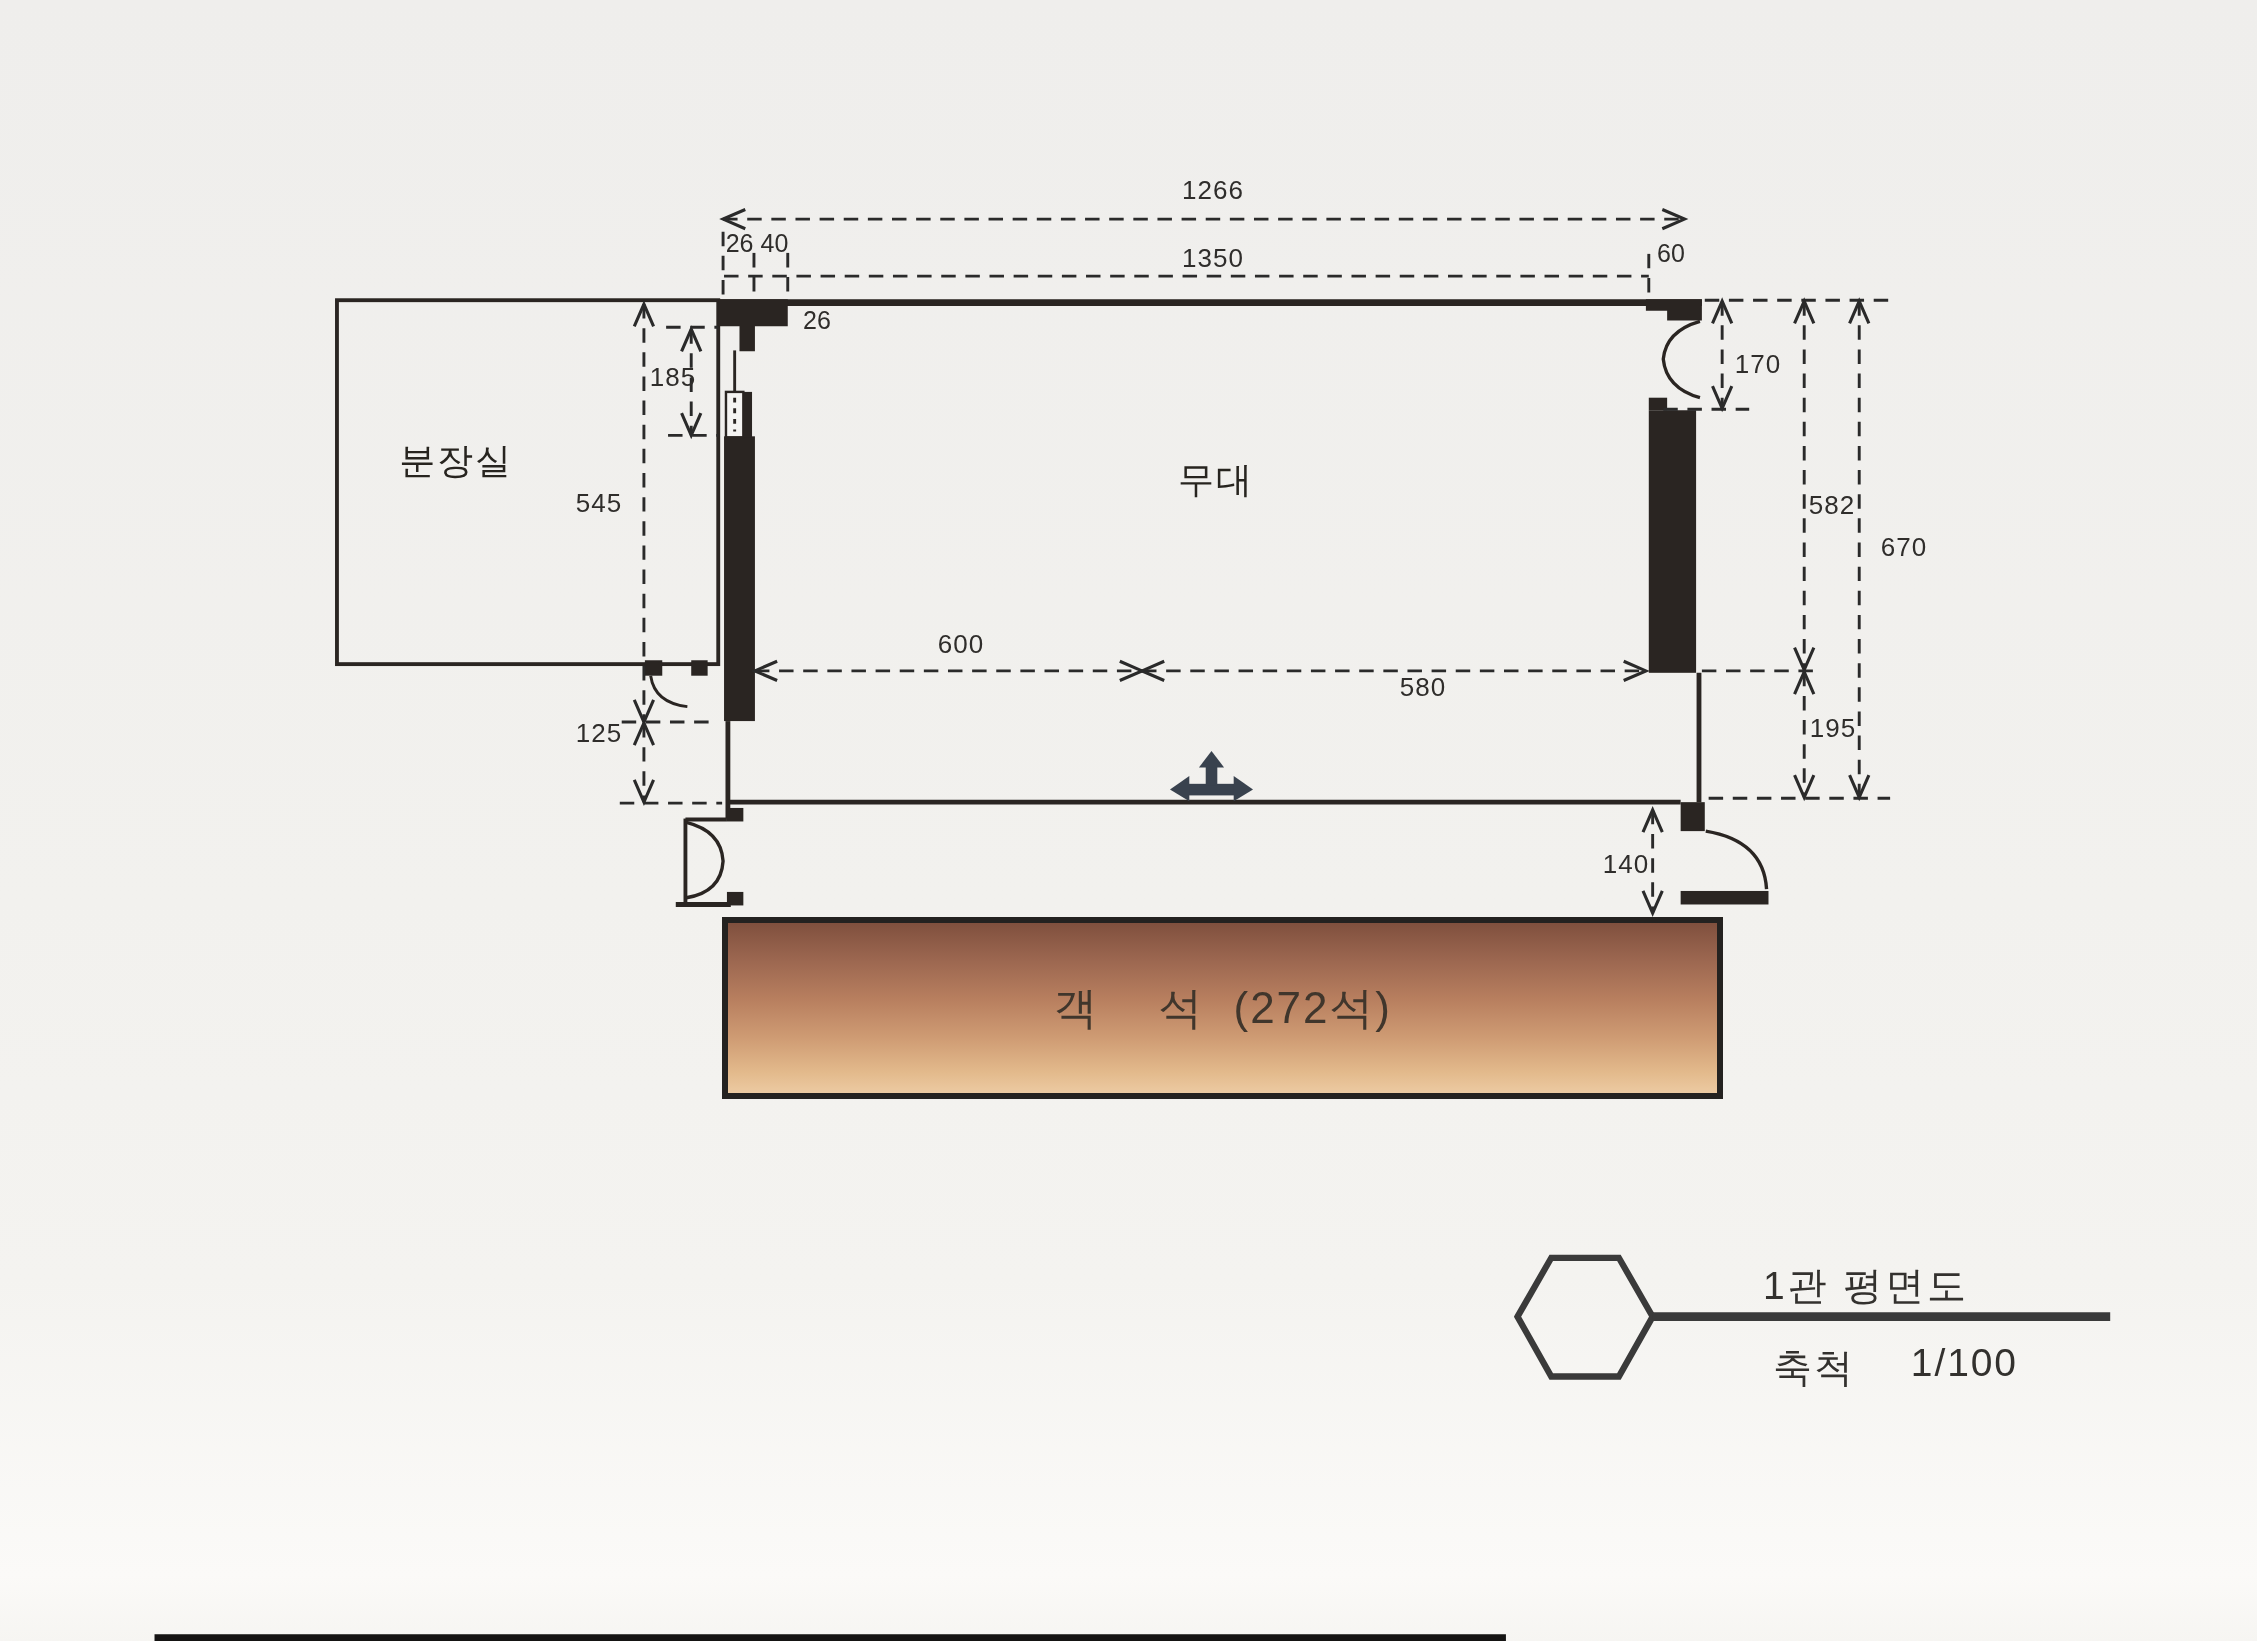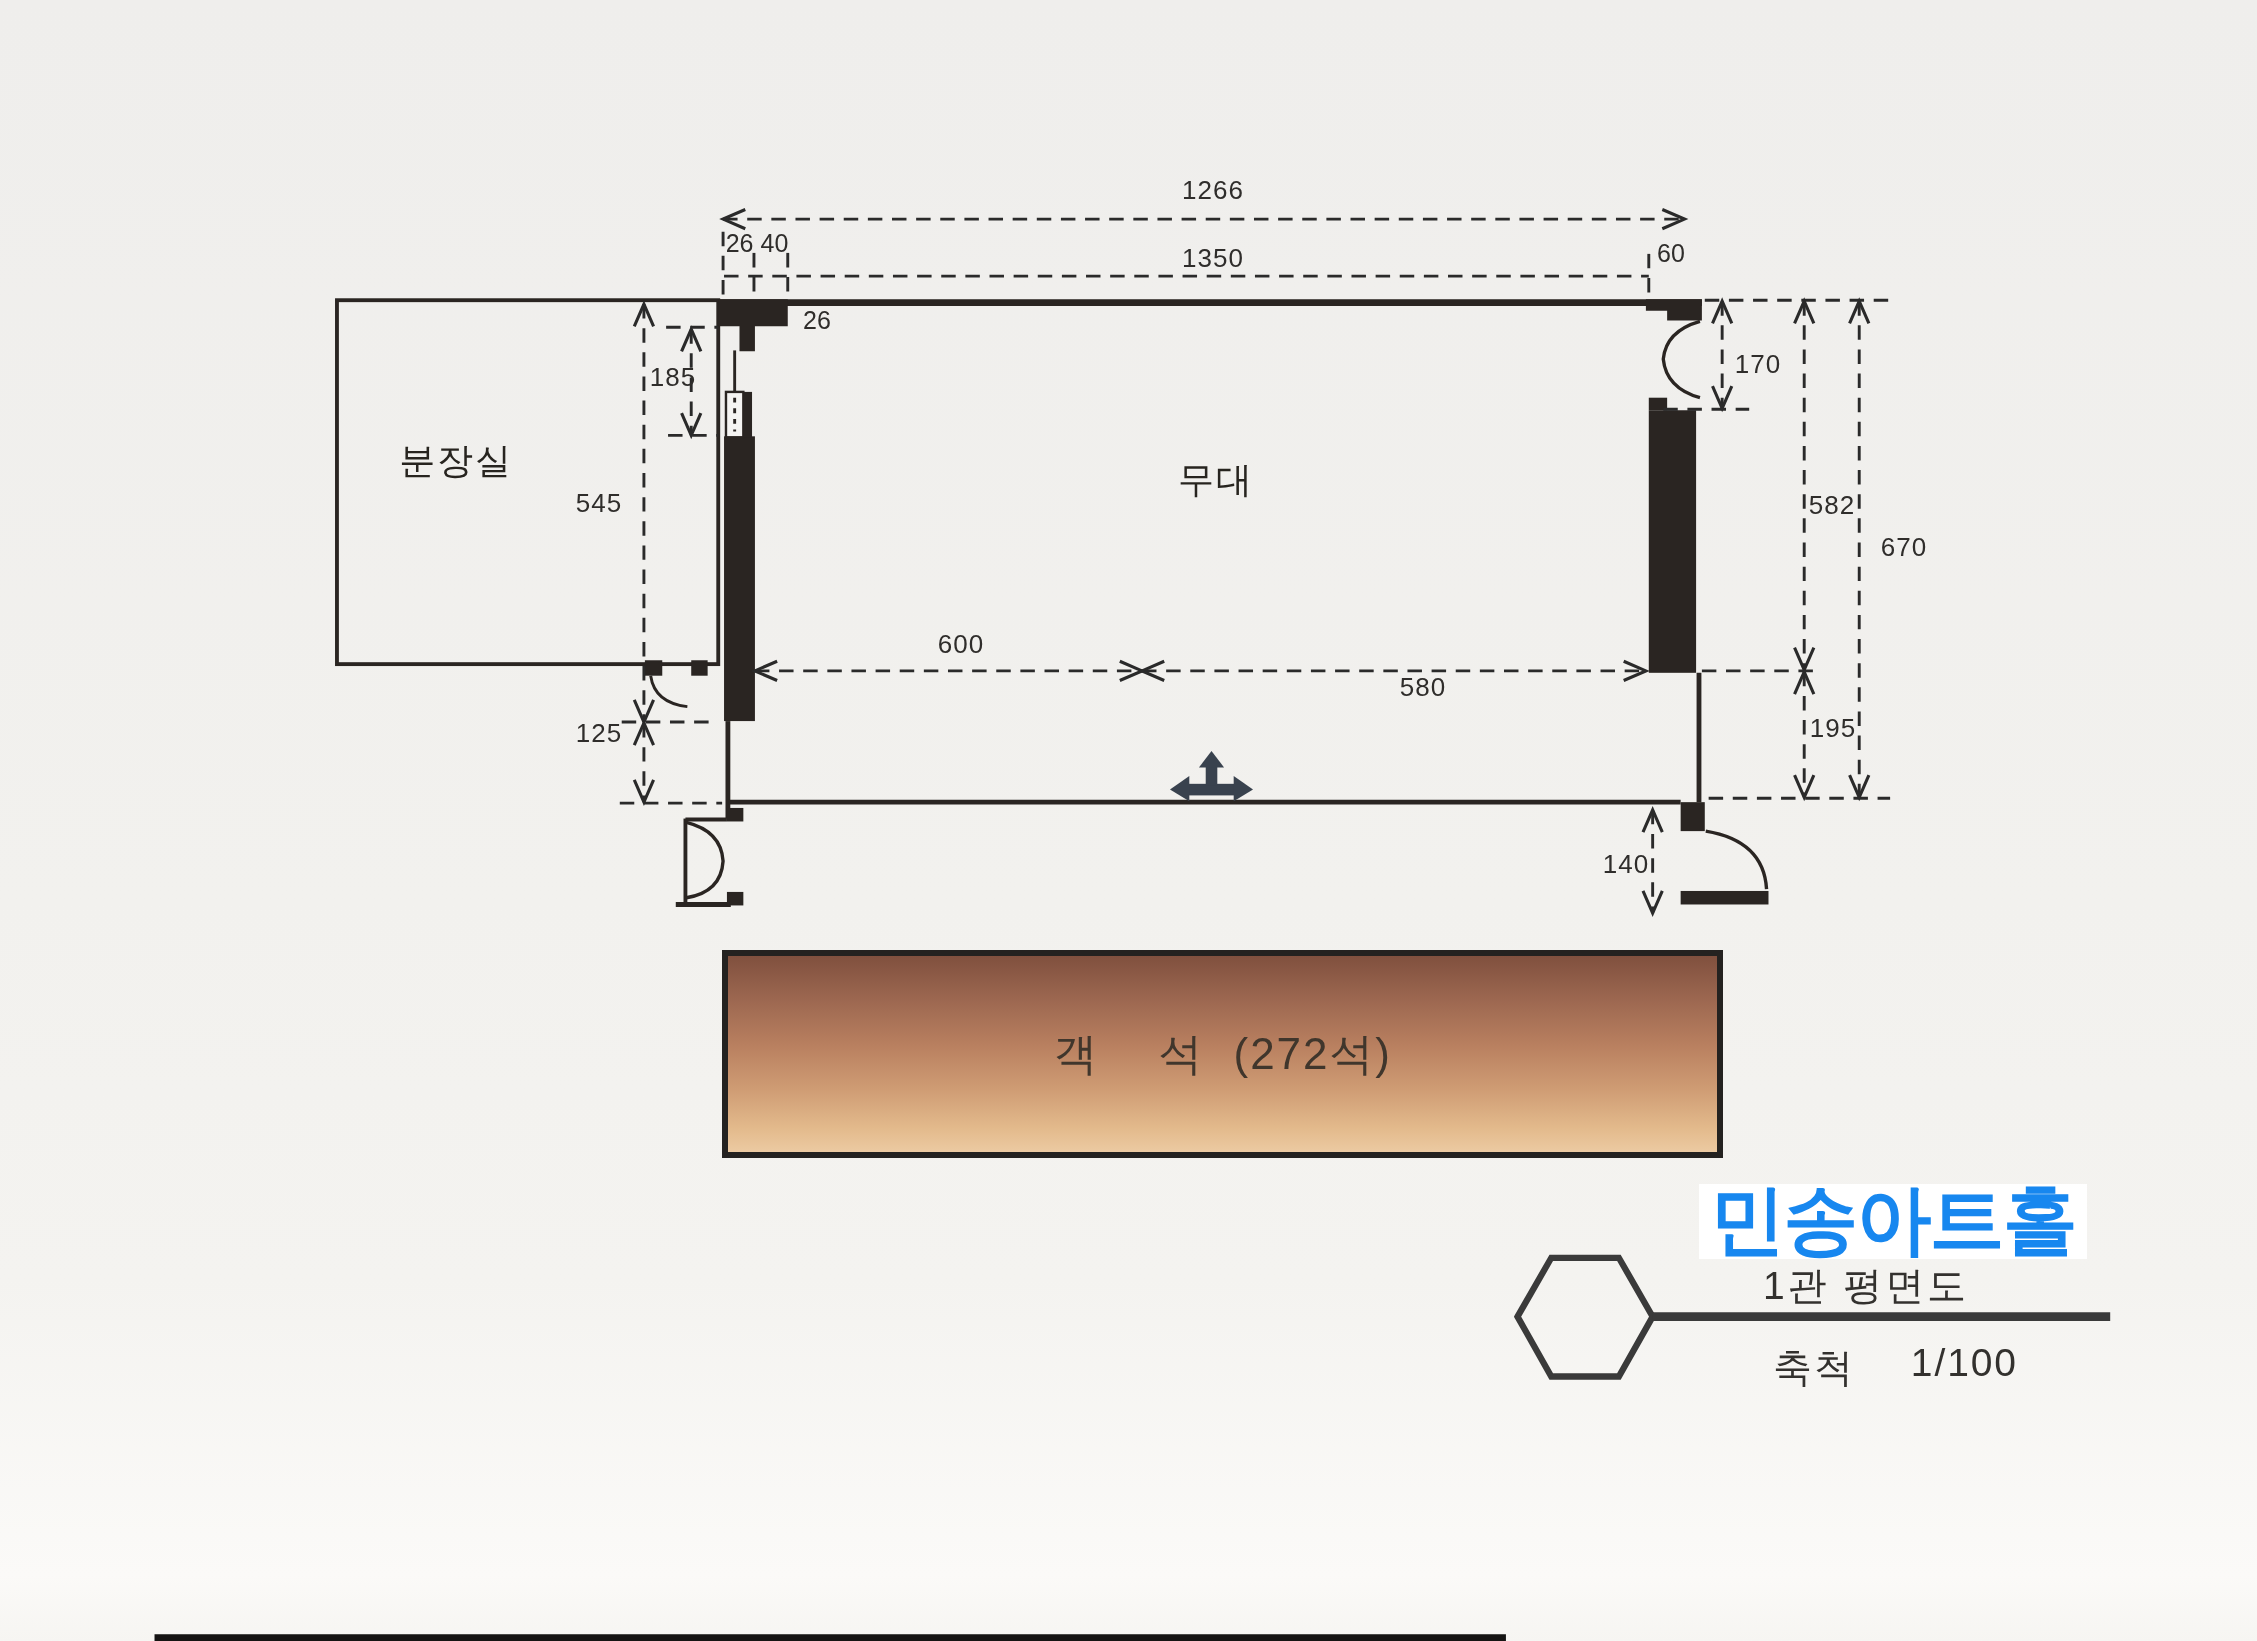--- a/index.html
+++ b/index.html
@@ -16,21 +16,21 @@
     position:absolute;
     transform:translate(-50%,-50%);
     white-space:pre;
     color:#2f2d2b;
     line-height:1;
   }
   .dim{font-size:26px;letter-spacing:1px;}
   .dim-s{font-size:25px;}
   .room{font-size:36px;letter-spacing:1.9px;color:#27241f;}
   .seating-area{
-    position:absolute;left:722px;top:950px;width:1001px;height:208px;
+    position:absolute;left:722px;top:917px;width:1001px;height:182px;
     box-sizing:border-box;border:6.8px solid #242220;
     background:linear-gradient(180deg,#80503e 0%,#9c6750 22%,#b87f5f 45%,#cf9c74 68%,#e3ba8c 88%,#eccaa2 100%);
     display:flex;align-items:center;justify-content:center;
   }
   .seating-label{
     font-size:44px;color:#40362c;letter-spacing:1.9px;word-spacing:15.4px;white-space:pre;
   }
   .title-highlight-box{
     position:absolute;left:1699px;top:1184px;width:388px;height:75px;
     background:#ffffff;
@@ -169,23 +169,20 @@
   <div class="lbl dim" style="left:599px;top:733px;">125</div>
   <div class="lbl dim" style="left:1626px;top:864px;">140</div>
 
   <div class="lbl room" style="left:456px;top:461px;text-align:center;">분장실</div>
   <div class="lbl room" style="left:1216px;top:480px;">무대</div>
 
   <div class="seating-area">
     <div class="seating-label">객  석 (272석)</div>
   </div>
 
-  <div class="title-highlight-box">
-    <div class="hall-title">민송아트홀</div>
-  </div>
   <div class="lbl drawing-title" style="left:1866px;top:1285px;">1관 평면도</div>
   <div class="scale-row">
     <span>축척</span>
     <span>1/100</span>
   </div>
 
 </div>
 
 
 </body></html>

